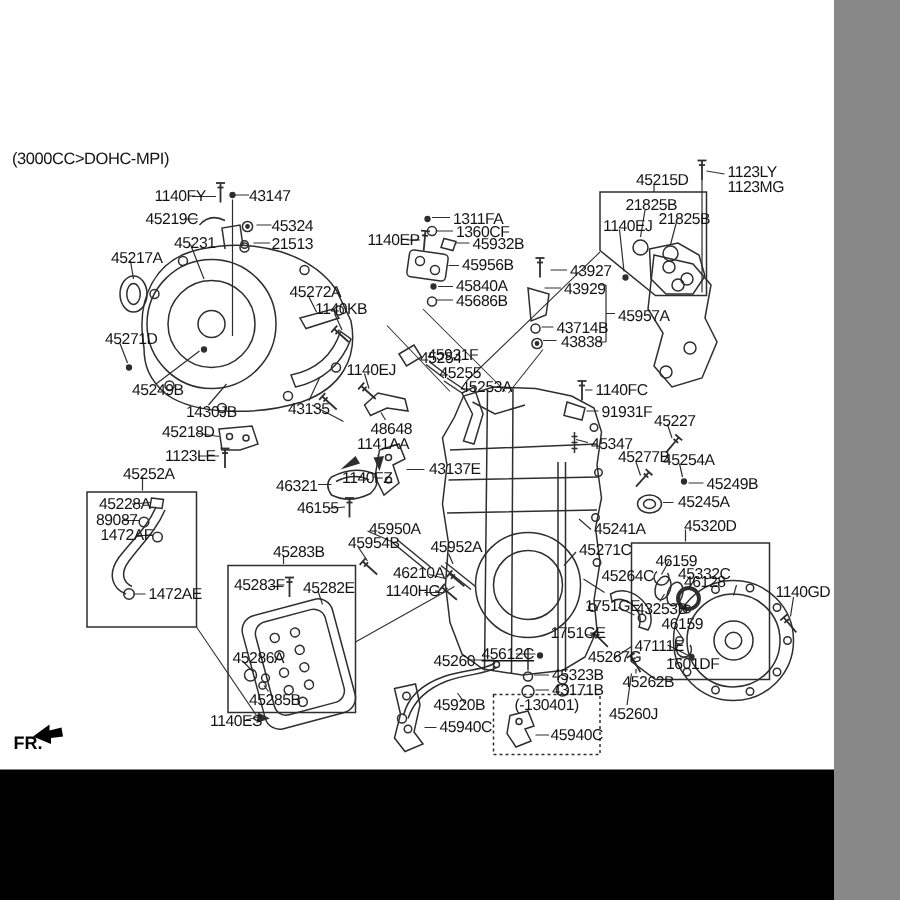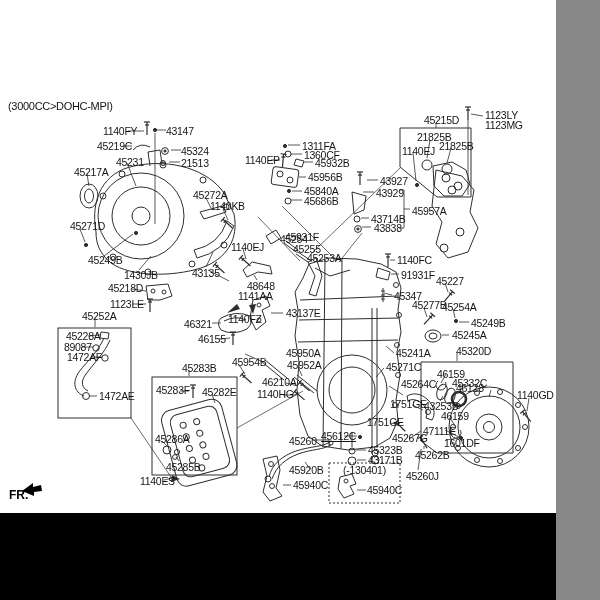--- a/index.html
+++ b/index.html
@@ -326,21 +326,21 @@
       <span class="part-label" style="left: 66px; top: 331px;">45228A</span>
       <span class="part-label" style="left: 64px; top: 342px;">89087</span>
       <span class="part-label" style="left: 67px; top: 352px;">1472AF</span>
       <span class="part-label" style="left: 99px; top: 391px;">1472AE</span>
       <span class="part-label" style="left: 182px; top: 363px;">45283B</span>
       <span class="part-label" style="left: 156px; top: 385px;">45283F</span>
       <span class="part-label" style="left: 202px; top: 387px;">45282E</span>
       <span class="part-label" style="left: 155px; top: 434px;">45286A</span>
       <span class="part-label" style="left: 166px; top: 462px;">45285B</span>
       <span class="part-label" style="left: 140px; top: 476px; text-align: center;">1140ES</span>
-      <span class="part-label" style="left: 246px; top: 348px; margin-left: 40px;">45950A</span>
+      <span class="part-label" style="left: 246px; top: 348px;">45950A</span>
       <span class="part-label" style="left: 232px; top: 357px;">45954B</span>
       <span class="part-label" style="left: 287px; top: 360px;">45952A</span>
       <span class="part-label" style="left: 262px; top: 377px;">46210A</span>
       <span class="part-label" style="left: 257px; top: 389px;">1140HG</span>
       <span class="part-label" style="left: 367px; top: 379px; margin-left: 34px;">45264C</span>
       <span class="part-label" style="left: 390px; top: 399px;">1751GE</span>
       <span class="part-label" style="left: 367px; top: 417px;">1751GE</span>
       <span class="part-label" style="left: 321px; top: 431px; text-decoration: underline;">45612C</span>
       <span class="part-label" style="left: 289px; top: 436px;">45260</span>
       <span class="part-label" style="left: 368px; top: 445px;">45323B</span>

